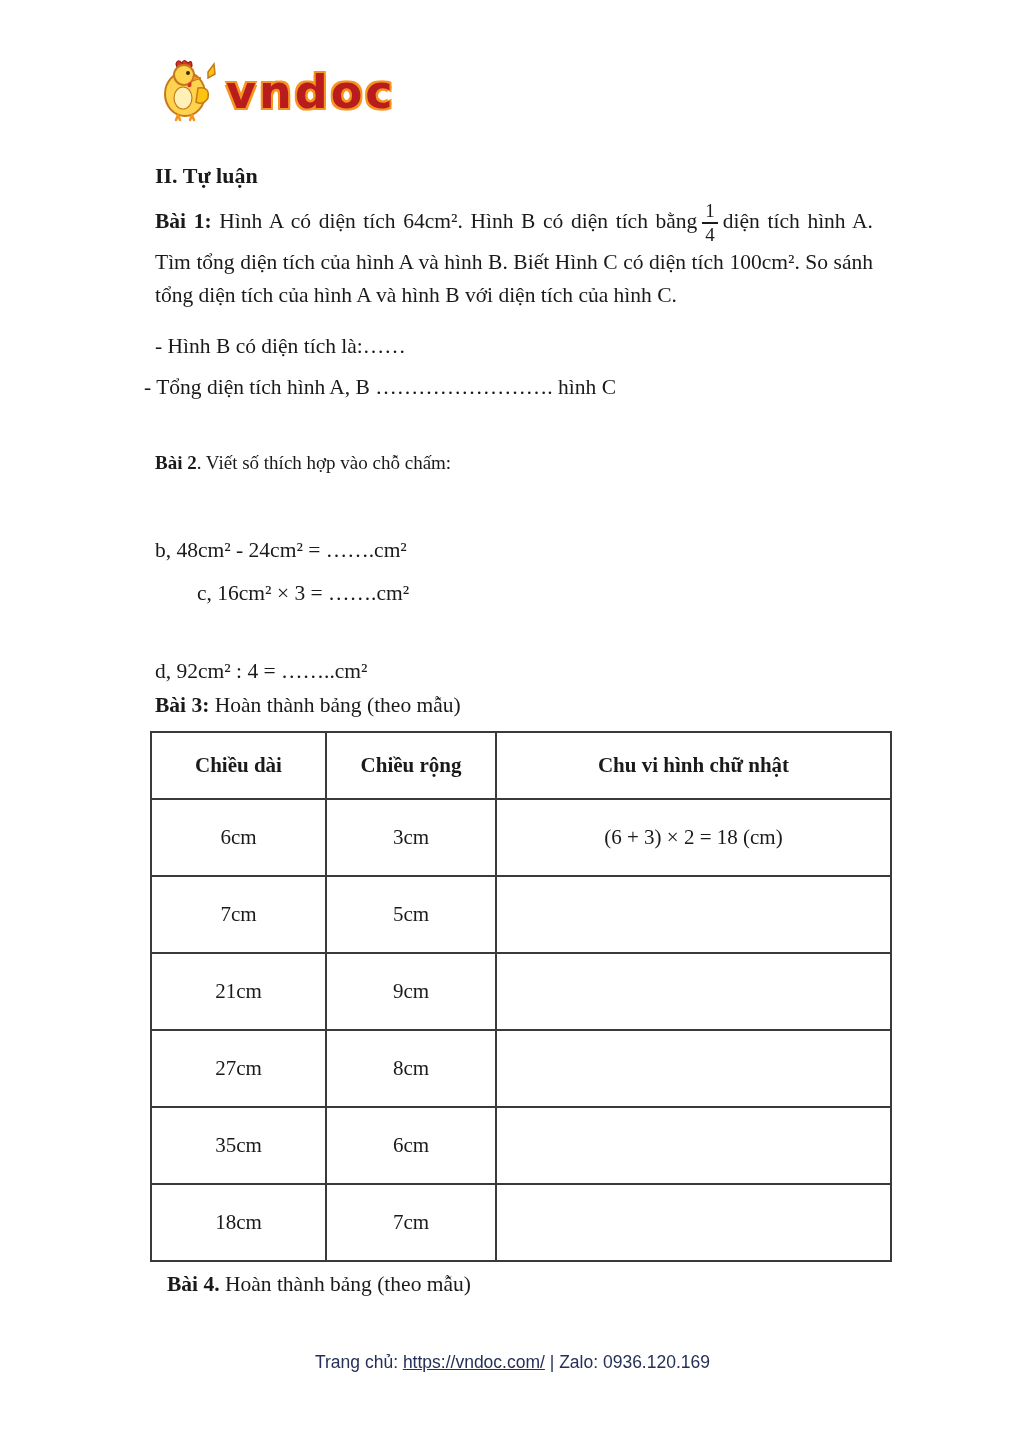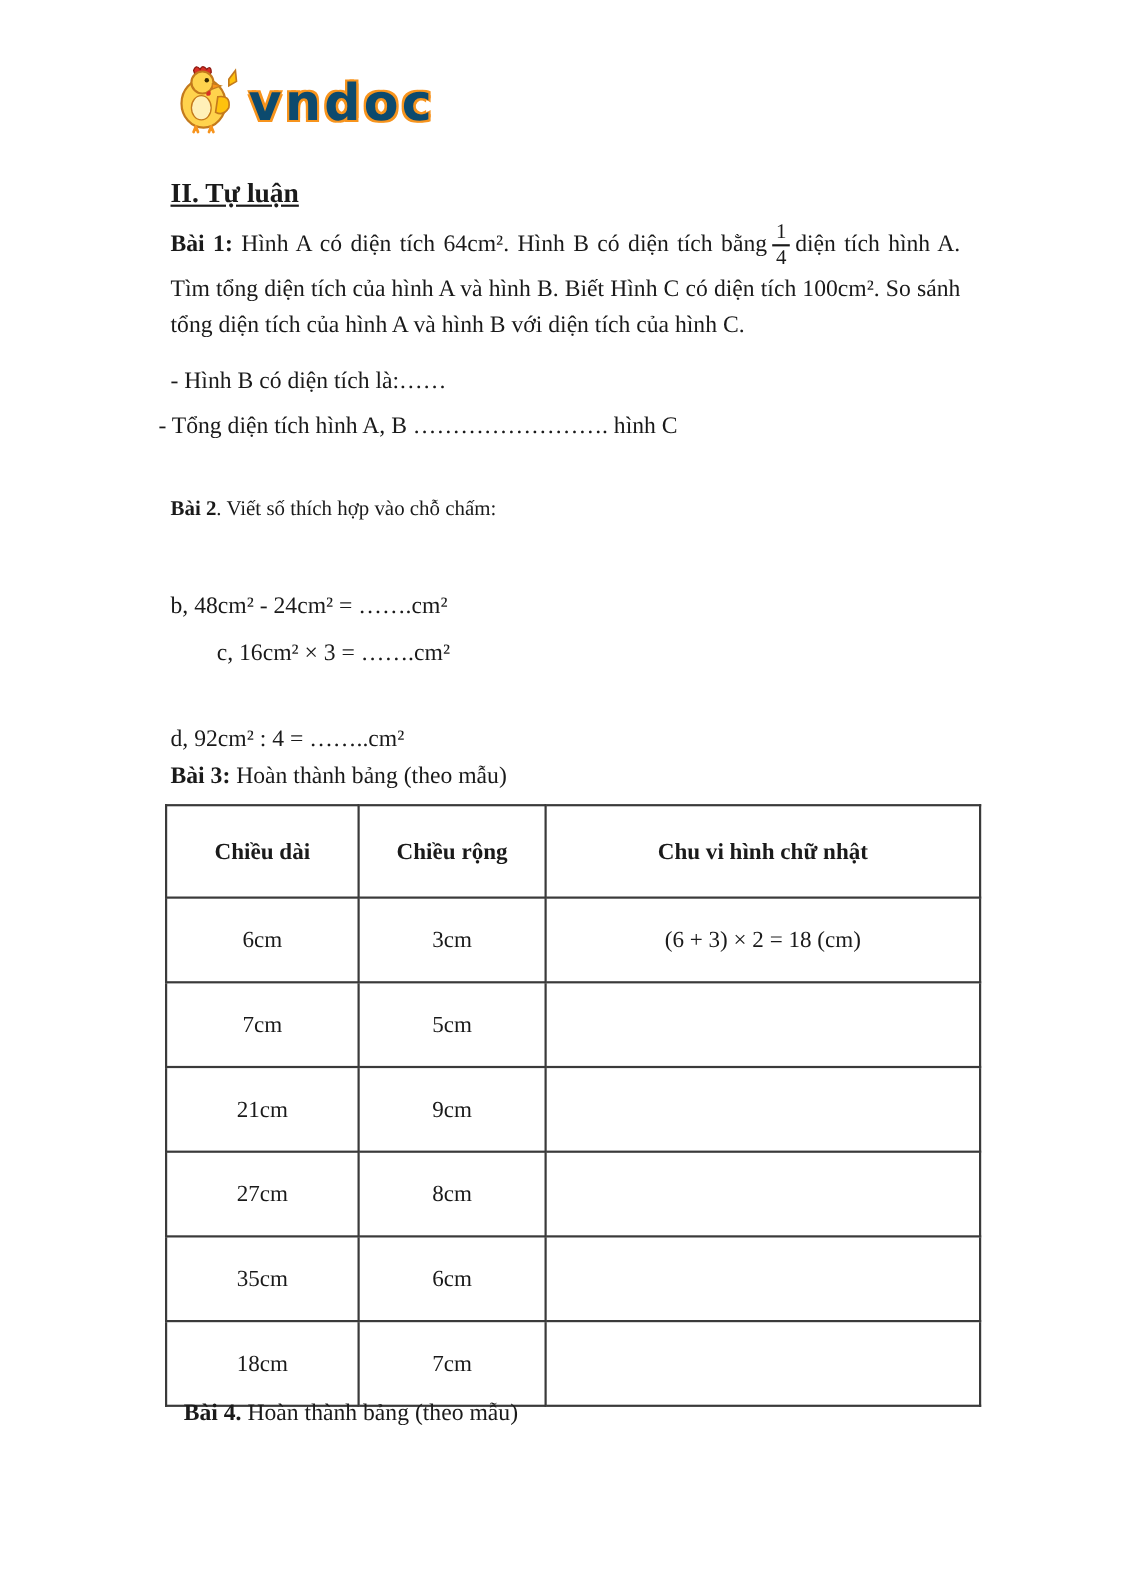--- a/index.html
+++ b/index.html
@@ -21,34 +21,33 @@
     top: 58px;
     display: flex;
     align-items: center;
     gap: 6px;
   }
   .logo-word {
     font-family: "DejaVu Sans", sans-serif;
     font-weight: bold;
     font-size: 46px;
     letter-spacing: 3px;
-    color: #0c4a6e;
+    color: #b91c1c;
     text-shadow:
       -2px -2px 0 #F7941D, 2px -2px 0 #F7941D,
       -2px  2px 0 #F7941D, 2px  2px 0 #F7941D;
     line-height: 1;
   }
   
   .heading {
     position: absolute;
     left: 155px;
     top: 163px;
-    font-size: 25px;
+    font-size: 22px;
     font-weight: bold;
-    text-decoration: underline;
   }
   .p-bai1 {
     position: absolute;
     left: 155px;
     top: 200px;
     width: 718px;
     font-size: 21.5px;
     line-height: 1.55;
     text-align: justify;
   }
@@ -79,21 +78,21 @@
     table-layout: fixed;
     width: 740px;
   }
   table.grid th, table.grid td {
     border: 2px solid #3a3a3a;
     text-align: center;
     vertical-align: middle;
     font-size: 21px;
     padding: 0;
   }
-  table.grid th { font-weight: bold; height: 84px; }
+  table.grid th { font-weight: bold; height: 67px; }
   table.grid td { height: 77px; }
   .col-dai { width: 175px; }
   .col-rong { width: 170px; }
   .col-chuvi { width: 395px; }
   
   .p-bai4-title { position: absolute; left: 167px; top: 1272px; font-size: 21.5px; text-align: right; }
   
   .footer {
     position: absolute;
     left: 0;
@@ -204,14 +203,17 @@
           <td></td>
         </tr>
       </tbody>
     </table>
   </div>
 
   <div class="p-bai4-title">
     <span class="bold">Bài 4.</span><span> Hoàn thành bảng (theo mẫu)</span>
   </div>
 
+  <div class="footer">
+    <span>Trang chủ: </span><a href="#">https://vndoc.com/</a><span> | Zalo: 0936.120.169</span>
+  </div>
 
 </div>
 
 </body></html>

